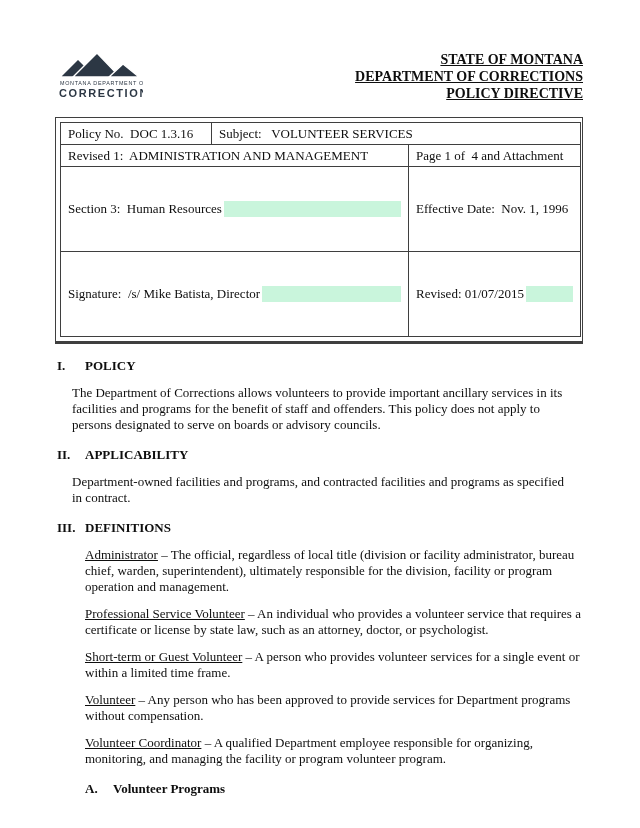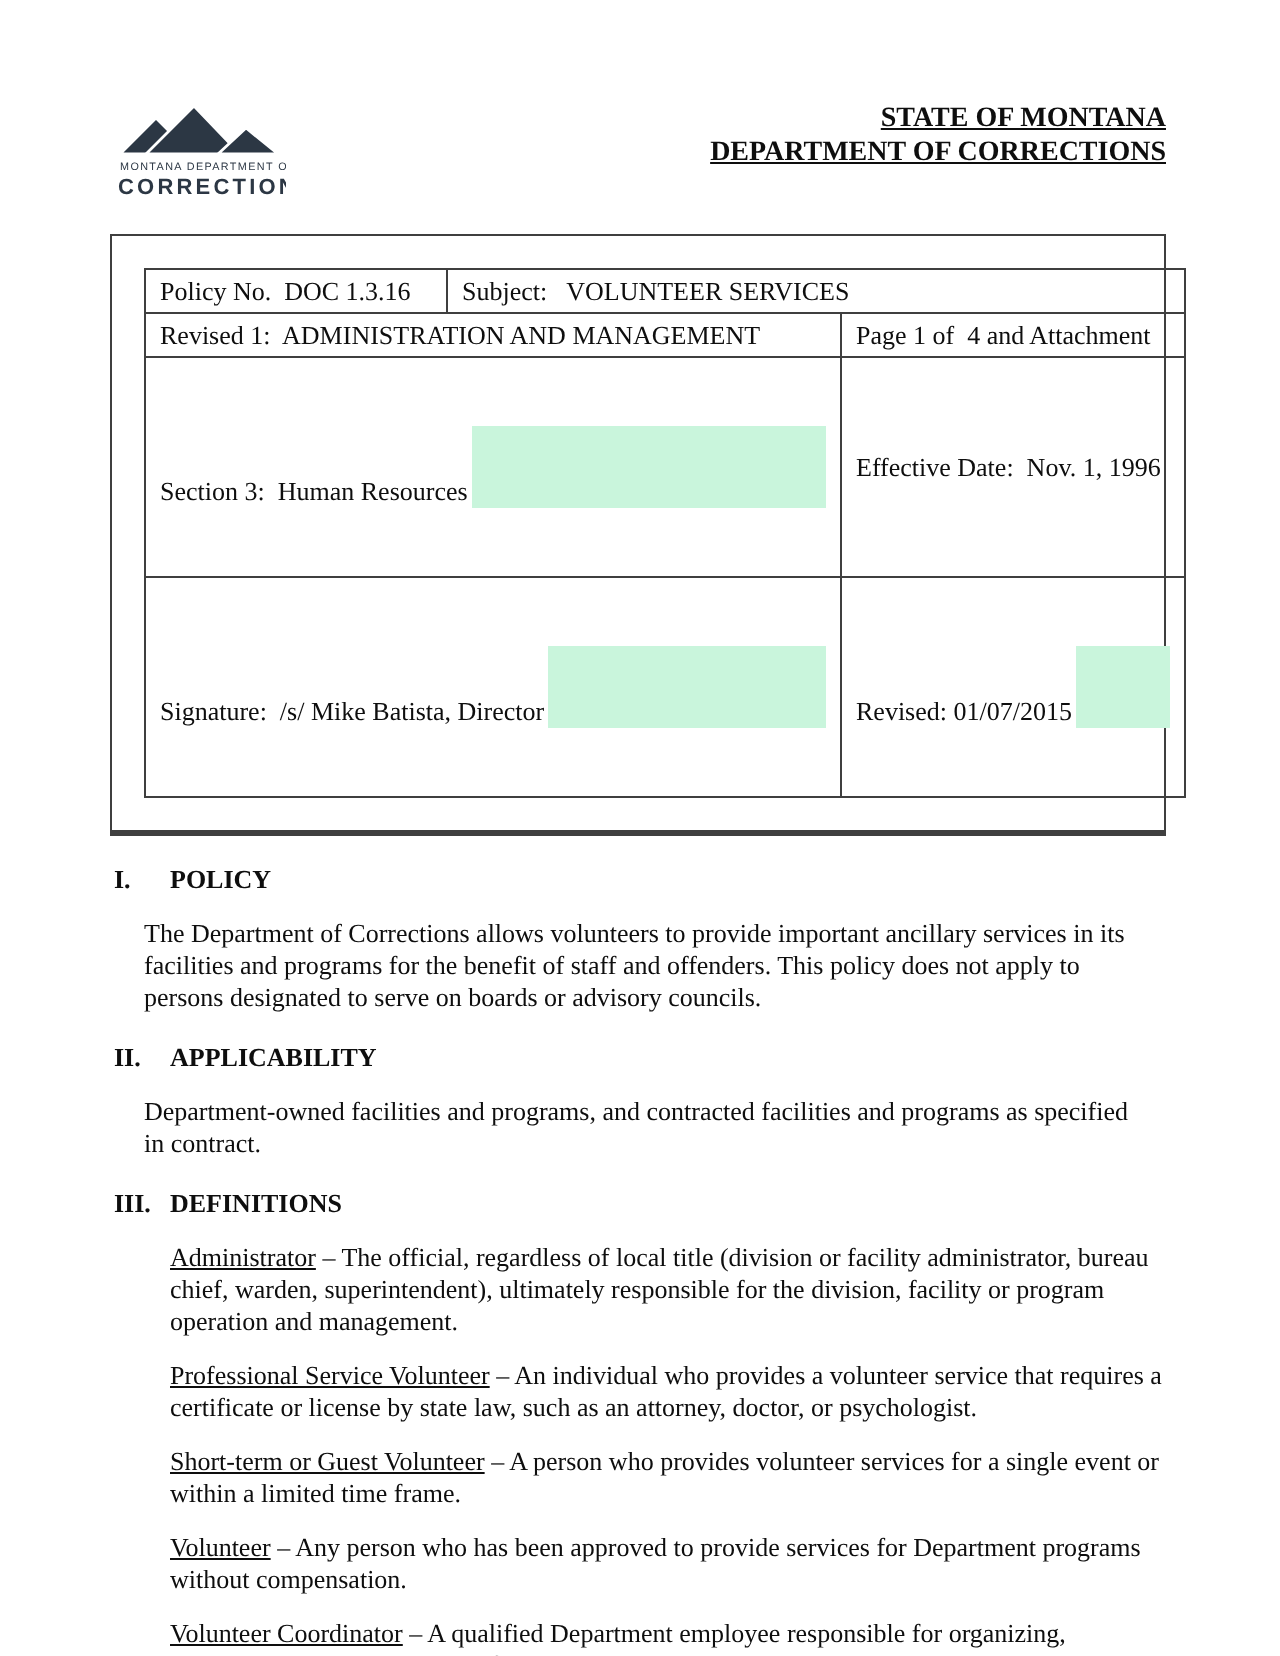--- a/index.html
+++ b/index.html
@@ -16,33 +16,33 @@
   
   .doc-header{position:relative;height:62px;}
   .logo{position:absolute;left:2px;top:2px;width:86px;}
   .logo svg{display:block;}
   .titles{text-align:right;font-weight:bold;font-size:14px;line-height:17px;padding-top:3px;text-decoration:underline;}
   
   .tablewrap{
     margin-top:7px;
     border:1px solid #3f3f3f;
     border-bottom:3px solid #3f3f3f;
-    padding:16px;
+    padding:4px;
   }
   table.info{border-collapse:collapse;width:100%;table-layout:fixed;}
   table.info td{
     border:1px solid #3f3f3f;
     padding:2px 7px 2px 7px;
     height:17px;
     vertical-align:middle;
     white-space:pre-wrap;
     overflow:hidden;
   }
   .cellflex{display:flex;align-items:stretch;}
-  .cellflex .txt{white-space:pre-wrap;margin-top:25px;}
+  .cellflex .txt{white-space:pre-wrap;}
   .hl{flex:1 1 auto;margin:0 0 0 2px;}
   .bold{font-weight:normal;}
   
   .content{margin-top:4px;}
   .sec{display:flex;margin:14px 0 11px 2px;font-weight:bold;}
   .sec .num{width:28px;flex:none;}
   .para{margin:11px 0 11px 17px;width:499px;}
   .def{margin:11px 0 11px 30px;width:499px;}
   .u{text-decoration:underline;}
   .subsec{display:flex;margin:14px 0 11px 30px;font-weight:bold;}
@@ -61,20 +61,21 @@
           <path d="M16,27 L40,3 L63,27 Z"></path>
           <path d="M52,27 L66,14 L82,27 Z"></path>
         </g>
         <text x="3" y="35" font-family="Liberation Sans, sans-serif" font-size="5.4" letter-spacing="0.7" fill="#2c3744">MONTANA DEPARTMENT OF</text>
         <text x="2" y="47" font-family="Liberation Sans, sans-serif" font-size="11" font-weight="bold" letter-spacing="1.6" fill="#2c3744">CORRECTIONS</text>
       </svg>
     </div>
     <div class="titles">
       <div>STATE OF MONTANA</div>
       <div>DEPARTMENT OF CORRECTIONS</div>
+      <div>POLICY DIRECTIVE</div>
     </div>
   </div>
 
   <div class="tablewrap">
     <table class="info">
       <colgroup>
           <col style="width:151px">
           <col style="width:197px">
           <col style="width:172px">
         </colgroup>

